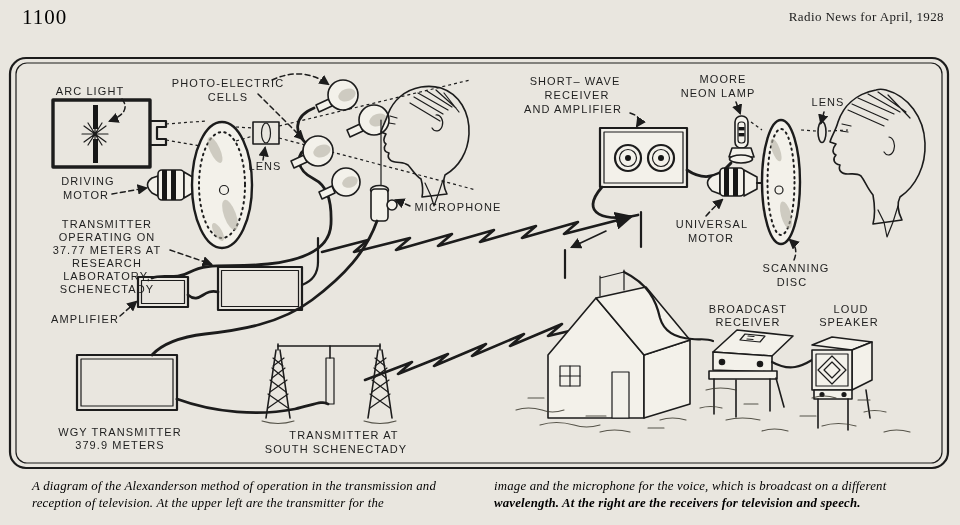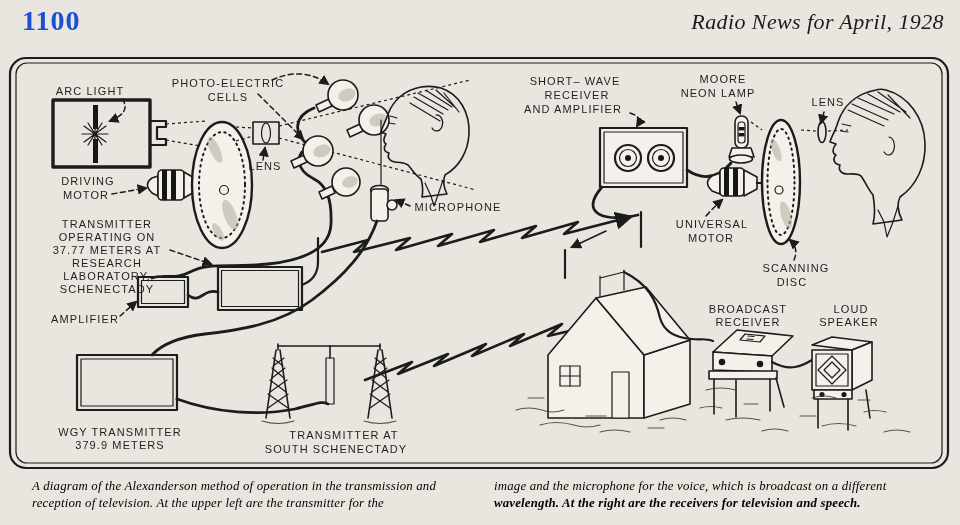--- a/index.html
+++ b/index.html
@@ -2,25 +2,25 @@
 <html><head>
 <meta charset="utf-8">
 <style>
   html,body{margin:0;padding:0}
   body{
     width:960px;height:525px;position:relative;overflow:hidden;
     background:#e9e6df;color:#1c1c1c;
     font-family:"Liberation Serif",serif;
   }
   .page-number{
-    position:absolute;left:22px;top:5px;font-size:28px;font-weight:bold;
-    letter-spacing:1px;color:#1d4ed8;
+    position:absolute;left:22px;top:5px;font-size:21px;font-weight:normal;
+    letter-spacing:1px;color:#000000;
   }
   .masthead{
-    position:absolute;right:16px;top:9px;font-size:22px;font-style:italic;
+    position:absolute;right:16px;top:9px;font-size:13px;
     color:#1b1b1b;letter-spacing:.4px;
   }
   svg.diagram{position:absolute;left:0;top:0;width:960px;height:525px}
   .caption{
     position:absolute;top:478px;font-size:12.8px;font-style:italic;
     color:#000000;line-height:1.33;letter-spacing:.2px;
   }
   .caption.left{left:32px;width:452px}
   .caption.right{left:494px;width:454px}
   .caption .bold{font-weight:bold}

